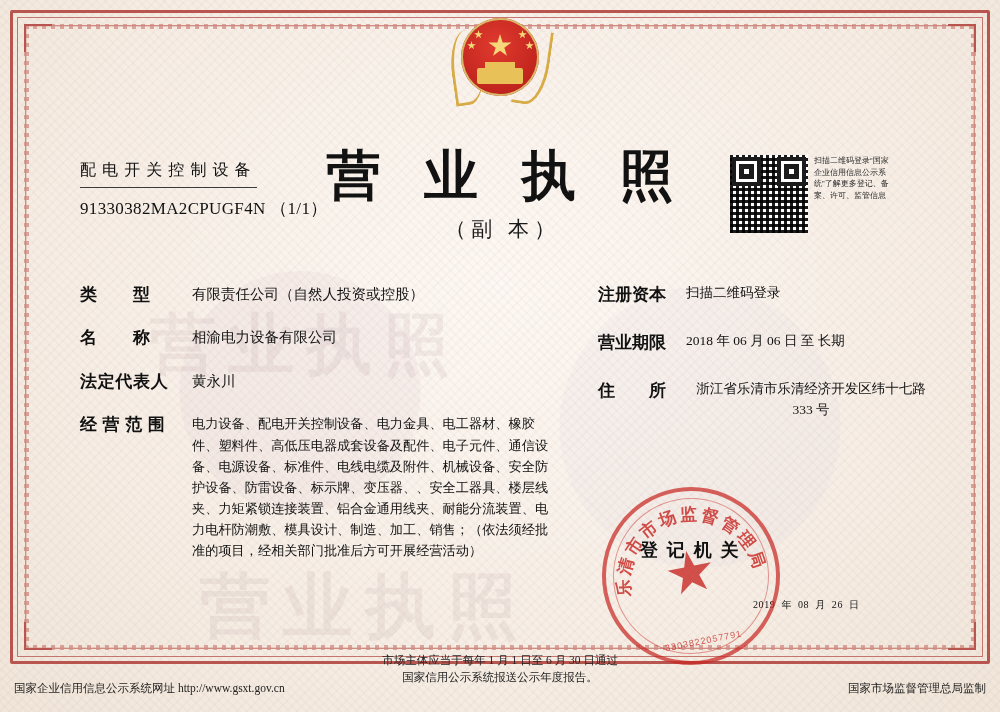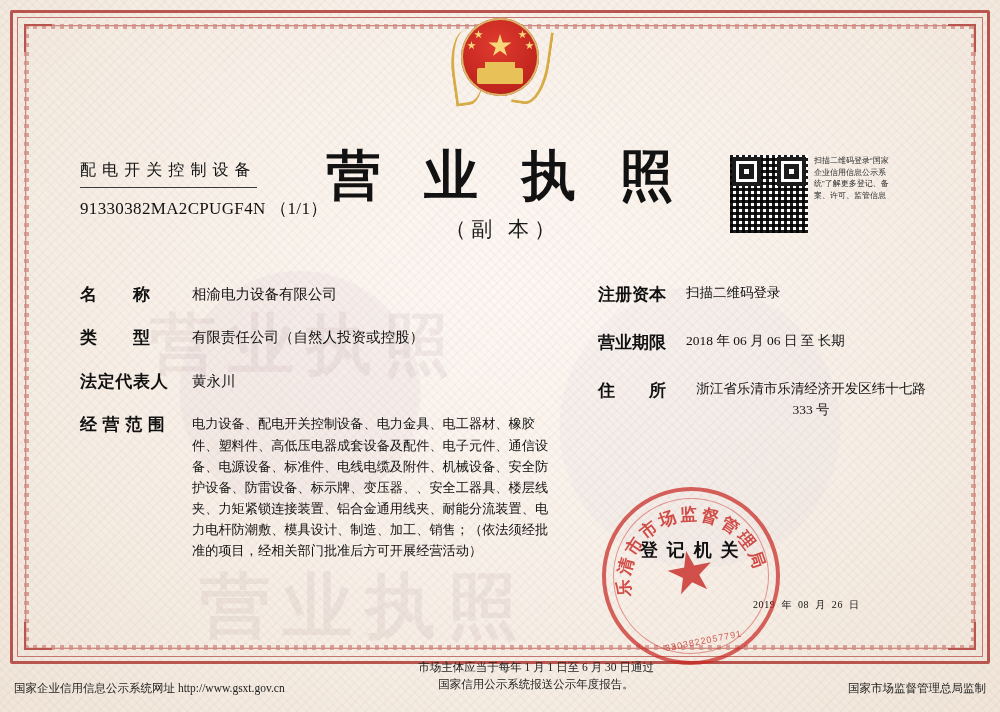--- a/index.html
+++ b/index.html
@@ -231,21 +231,21 @@
     font-family:"Liberation Sans","DejaVu Sans",sans-serif;
   }
 
   
   .footer{
     position:absolute;left:0;right:0;bottom:10px;height:38px;
     font-size:11.5px;color:#232323;
     font-family:"Liberation Serif","DejaVu Serif",serif;
   }
   .f-left{position:absolute;left:14px;bottom:6px;}
-  .f-center{position:absolute;left:50%;transform:translateX(-50%);bottom:9px;text-align:center;line-height:1.5;margin-left:36px;}
+  .f-center{position:absolute;left:50%;transform:translateX(-50%);bottom:16px;text-align:center;line-height:1.5;}
   .f-right{position:absolute;right:14px;bottom:6px;}
 </style>
 </head>
 <body>
 
 <div class="cert">
 
   <div class="tex"></div>
   <div class="ghost ghost1">营业执照</div>
   <div class="ghost ghost2">营业执照</div>
@@ -279,26 +279,26 @@
     <div class="code-value">91330382MA2CPUGF4N （1/1）</div>
   </div>
 
   <div class="qr-wrap">
     <div class="qr"></div>
     <div class="qr-note">扫描二维码登录“国家企业信用信息公示系统”了解更多登记、备案、许可、监管信息</div>
   </div>
 
   <div class="fields">
     <div class="row">
+      <div class="lab">类　　型</div>
+      <div class="val">有限责任公司（自然人投资或控股）</div>
+    </div>
+    <div class="row">
       <div class="lab">名　　称</div>
       <div class="val">相渝电力设备有限公司</div>
-    </div>
-    <div class="row">
-      <div class="lab">类　　型</div>
-      <div class="val">有限责任公司（自然人投资或控股）</div>
     </div>
     <div class="row">
       <div class="lab">法定代表人</div>
       <div class="val">黄永川</div>
     </div>
     <div class="row">
       <div class="lab">经 营 范 围</div>
       <div class="val scope">电力设备、配电开关控制设备、电力金具、电工器材、橡胶件、塑料件、高低压电器成套设备及配件、电子元件、通信设备、电源设备、标准件、电线电缆及附件、机械设备、安全防护设备、防雷设备、标示牌、变压器、、安全工器具、楼层线夹、力矩紧锁连接装置、铝合金通用线夹、耐能分流装置、电力电杆防潮敷、模具设计、制造、加工、销售；（依法须经批准的项目，经相关部门批准后方可开展经营活动）</div>
     </div>
   </div>

